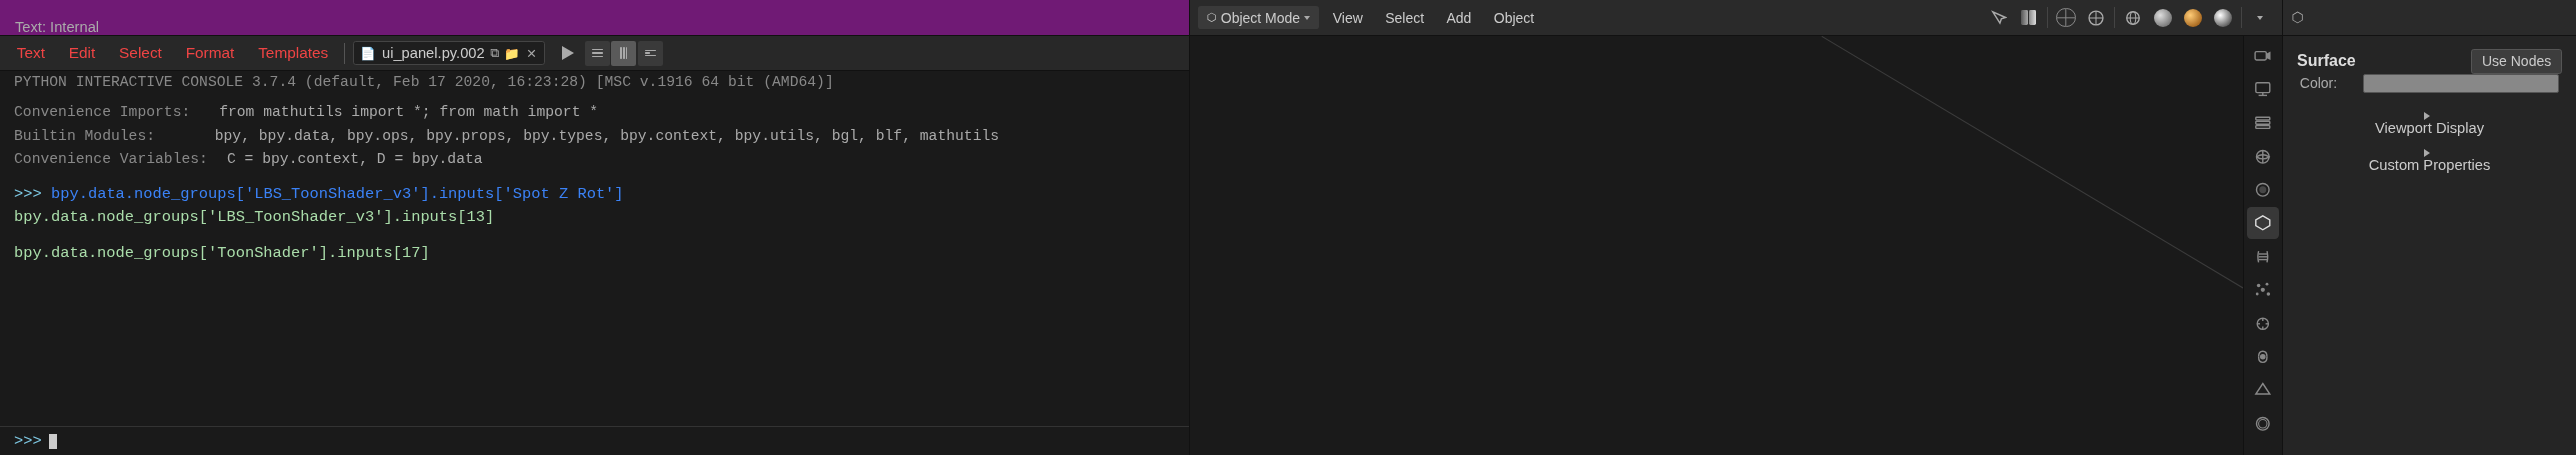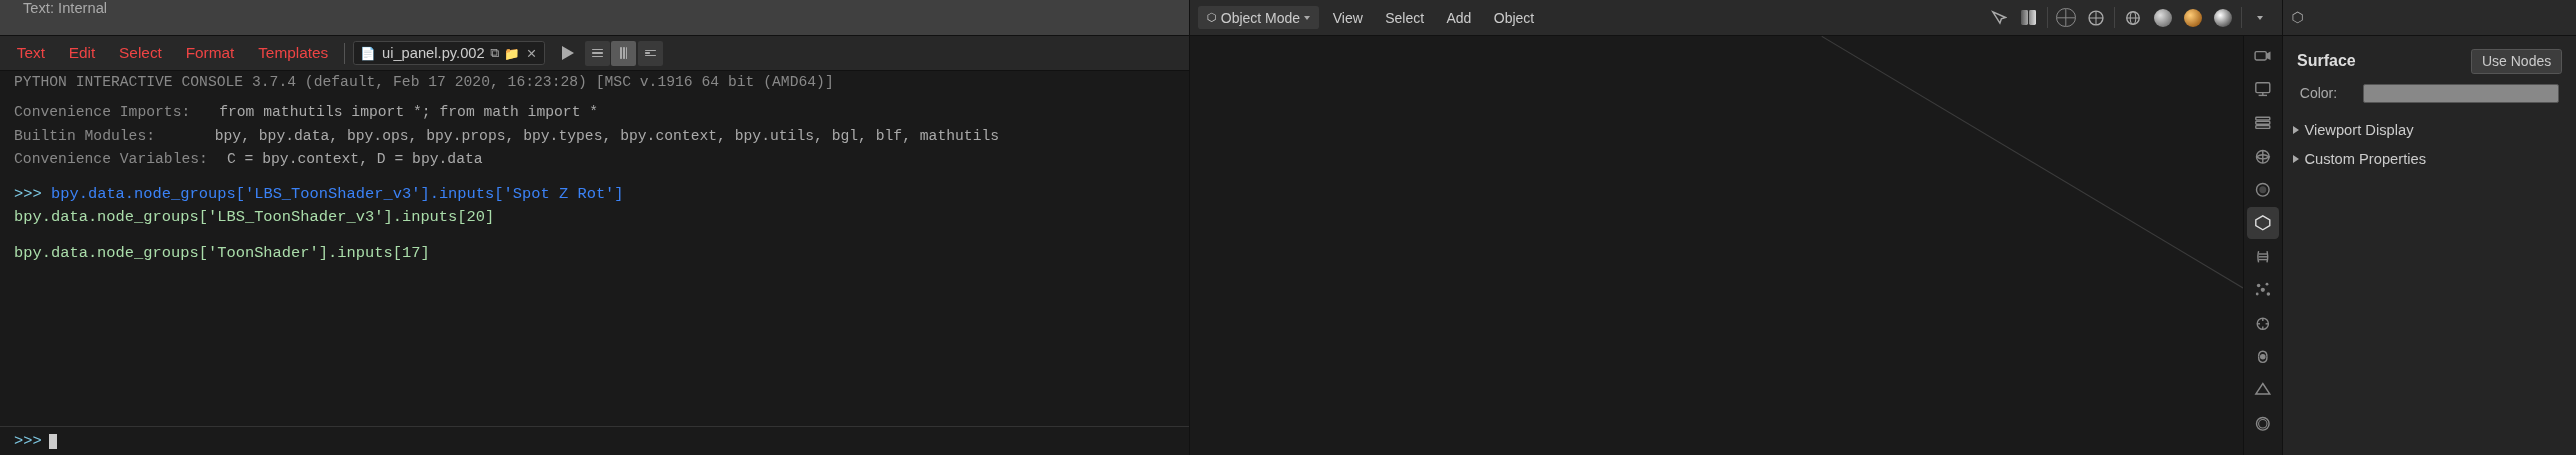--- a/index.html
+++ b/index.html
@@ -210,24 +210,24 @@
 
     
     .left-section {
       flex: 1;
       display: flex;
       flex-direction: column;
     }
 
     .text-editor-header {
       height: 36px;
-      background: #404040;
-      display: flex;
-      align-items: flex-start;
-      padding: 0 23px;
+      background: #701a75;
+      display: flex;
+      align-items: flex-end;
+      padding: 0 15px;
       border-bottom: 0.7px solid #111;
     }
 
     .te-label {
       color: #aaa;
       font-family: sans-serif;
       font-size: 14.7px;
     }
 
     .te-menu-bar {
@@ -339,21 +339,21 @@
     }
 
     
     .material-section {
       padding: 7px 8.4px;
     }
 
     .mat-title-row {
       display: flex;
       align-items: center;
-      margin-bottom: 10px;
+      margin-bottom: 0;
       justify-content: space-between;
     }
 
     .mat-title {
       color: #ddd;
       font-family: sans-serif;
       font-size: 16px;
       font-weight: bold;
       flex: 1;
     }
@@ -393,20 +393,21 @@
       cursor: pointer;
     }
 
     .section-collapse-row {
       display: flex;
       align-items: center;
       padding: 4.9px 4.2px;
       cursor: pointer;
       border-radius: 2.8px;
       margin-bottom: 2.8px;
+      flex-direction: column;
     }
 
     .tri-right {
       width: 0;
       height: 0;
       border-top: 4.2px solid transparent;
       border-bottom: 4.2px solid transparent;
       border-left: 6.3px solid #aaa;
       margin-right: 5.6px;
     }
@@ -492,21 +493,21 @@
         <span class="console-builtin-label">Convenience Variables:</span>
         <span style="display:inline-block;width:1.4px;"></span>
         <span class="console-builtin-value">C = bpy.context, D = bpy.data</span>
       </div>
 
       <div class="console-block">
         <div>
           <span class="console-prompt">&gt;&gt;&gt;</span>
           <span class="console-code">bpy.data.node_groups['LBS_ToonShader_v3'].inputs['Spot Z Rot']</span>
         </div>
-        <div class="console-result">bpy.data.node_groups['LBS_ToonShader_v3'].inputs[20]</div>
+        <div class="console-result">bpy.data.node_groups['LBS_ToonShader_v3'].inputs[13]</div>
       </div>
 
       <div class="console-block">
         <div class="console-result">bpy.data.node_groups['ToonShader'].inputs[17]</div>
       </div>
     </div>
 
     <div class="console-input-line">
       <span class="console-input-prompt">&gt;&gt;&gt;</span>
       <span class="console-cursor"></span>

